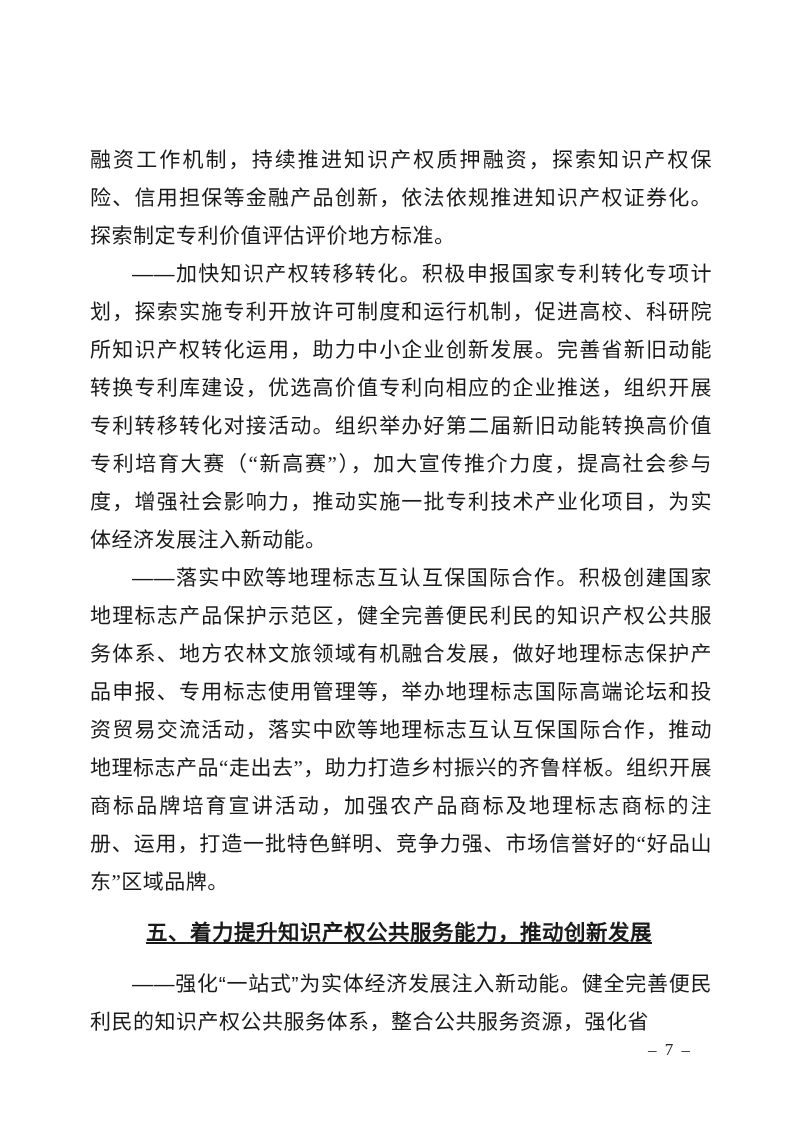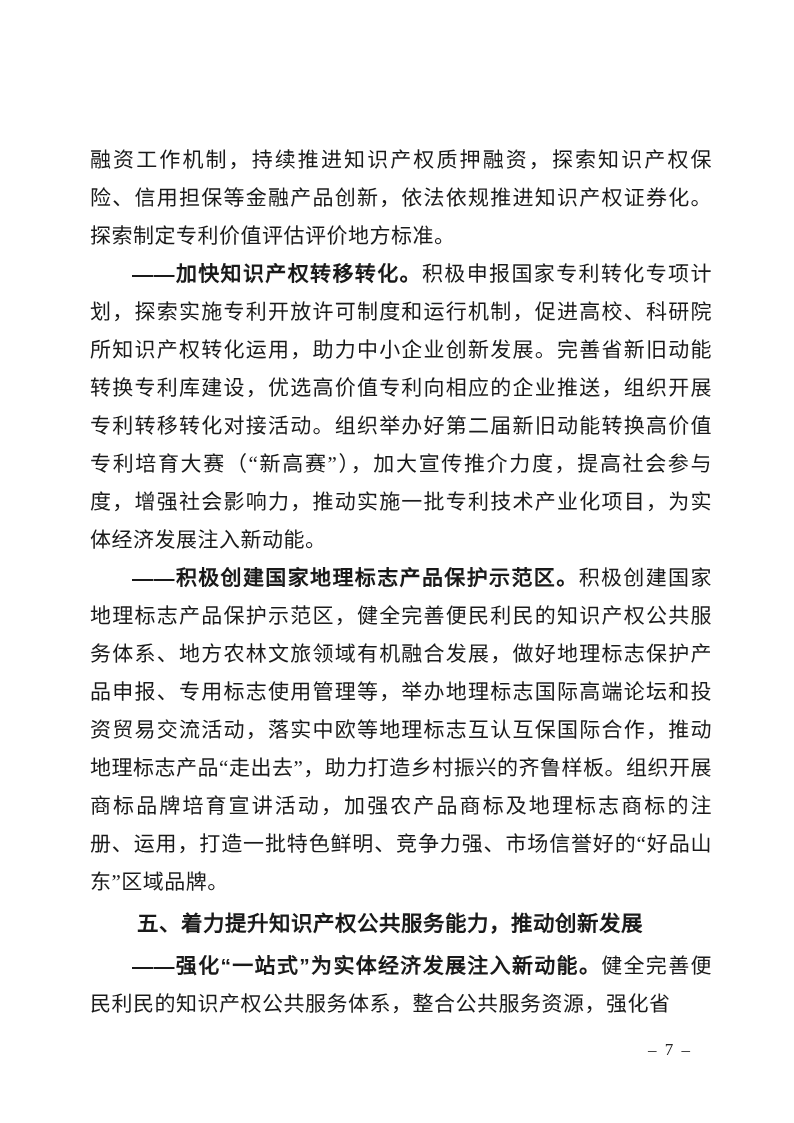--- a/index.html
+++ b/index.html
@@ -30,46 +30,47 @@
   .para {
     margin: 0;
     padding: 0;
     text-indent: 2em;
   }
   .para.continuation {
     text-indent: 0;
   }
   .lead {
     font-family: "Liberation Sans", "DejaVu Sans", sans-serif;
-    font-weight: 700;
+    font-weight: 400;
   }
   h2.para.heading {
     font-family: "Liberation Sans", "DejaVu Sans", sans-serif;
     font-weight: 700;
     font-size: 21.5px;
     line-height: 38px;
-    margin: 4px;
+    margin: 13px;
+    text-decoration: underline;
   }
   .page-number {
     position: absolute;
     left: 620px;
     top: 1040px;
     width: 100px;
     text-align: center;
     font-size: 17px;
     letter-spacing: 2px;
     color: #222222;
     font-family: "Liberation Serif", "DejaVu Serif", serif;
   }
 </style>
 </head>
 <body>
 
 <div class="page">
   <div class="text-block">
       <p class="para continuation">融资工作机制，持续推进知识产权质押融资，探索知识产权保险、信用担保等金融产品创新，依法依规推进知识产权证券化。探索制定专利价值评估评价地方标准。</p>
       <p class="para body"><b class="lead">——加快知识产权转移转化。</b><span>积极申报国家专利转化专项计划，探索实施专利开放许可制度和运行机制，促进高校、科研院所知识产权转化运用，助力中小企业创新发展。完善省新旧动能转换专利库建设，优选高价值专利向相应的企业推送，组织开展专利转移转化对接活动。组织举办好第二届新旧动能转换高价值专利培育大赛（“新高赛”），加大宣传推介力度，提高社会参与度，增强社会影响力，推动实施一批专利技术产业化项目，为实体经济发展注入新动能。</span></p>
-      <p class="para body"><b class="lead">——积极创建国家地理标志产品保护示范区。</b><span>积极创建国家地理标志产品保护示范区，健全完善便民利民的知识产权公共服务体系、地方农林文旅领域有机融合发展，做好地理标志保护产品申报、专用标志使用管理等，举办地理标志国际高端论坛和投资贸易交流活动，落实中欧等地理标志互认互保国际合作，推动地理标志产品“走出去”，助力打造乡村振兴的齐鲁样板。组织开展商标品牌培育宣讲活动，加强农产品商标及地理标志商标的注册、运用，打造一批特色鲜明、竞争力强、市场信誉好的“好品山东”区域品牌。</span></p>
+      <p class="para body"><b class="lead">——落实中欧等地理标志互认互保国际合作。</b><span>积极创建国家地理标志产品保护示范区，健全完善便民利民的知识产权公共服务体系、地方农林文旅领域有机融合发展，做好地理标志保护产品申报、专用标志使用管理等，举办地理标志国际高端论坛和投资贸易交流活动，落实中欧等地理标志互认互保国际合作，推动地理标志产品“走出去”，助力打造乡村振兴的齐鲁样板。组织开展商标品牌培育宣讲活动，加强农产品商标及地理标志商标的注册、运用，打造一批特色鲜明、竞争力强、市场信誉好的“好品山东”区域品牌。</span></p>
       <h2 class="para heading">五、着力提升知识产权公共服务能力，推动创新发展</h2>
       <p class="para body"><b class="lead">——强化“一站式”为实体经济发展注入新动能。</b><span>健全完善便民利民的知识产权公共服务体系，整合公共服务资源，强化省</span></p>
     </div>
   <div class="page-number">– 7 –</div>
 </div>
 
 </body></html>

